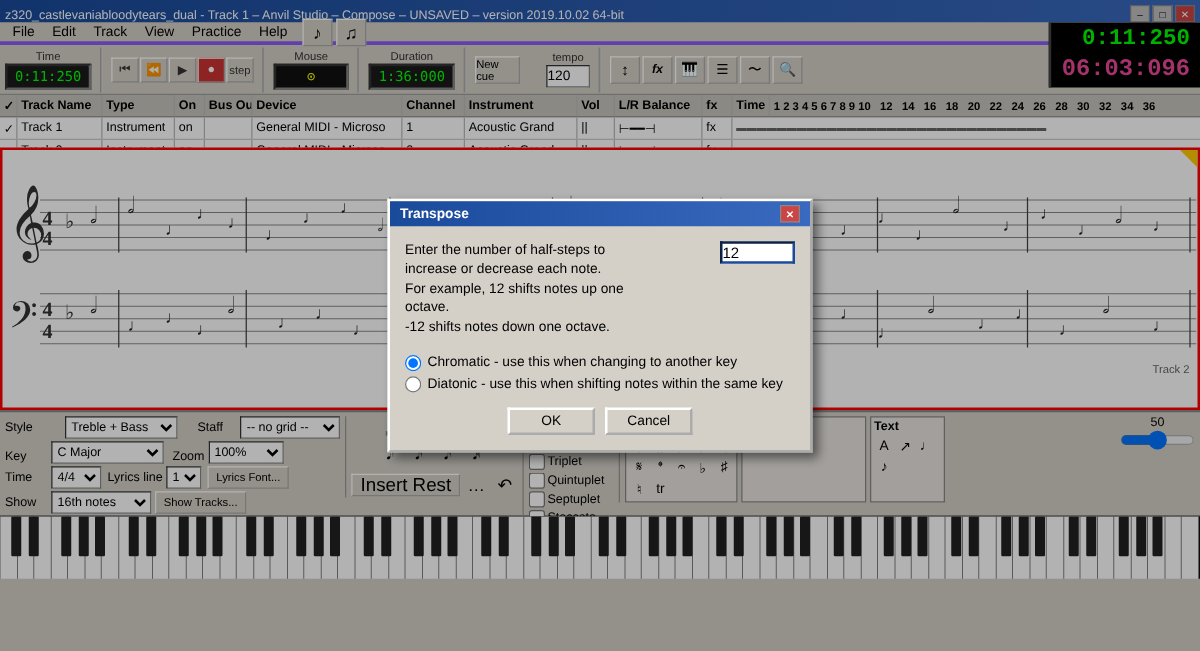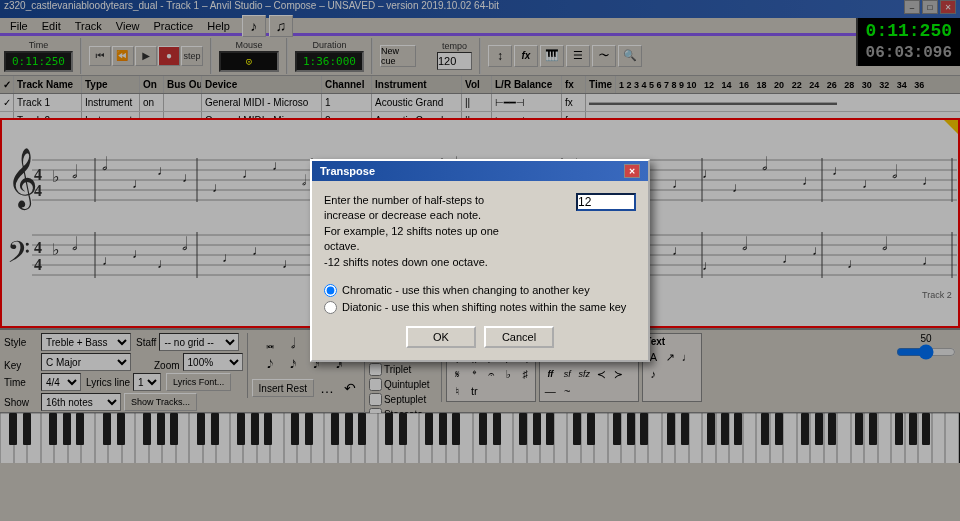--- a/index.html
+++ b/index.html
@@ -4,21 +4,21 @@
   <style>
     * { box-sizing: border-box; margin: 0; padding: 0; }
     body { width: 960px; height: 521px; overflow: hidden; background: #d4d0c8; font-family: 'Segoe UI', Tahoma, Arial, sans-serif; font-size: 11px; }
 
     
     #titlebar {
       background: linear-gradient(to right, #1a4a9a, #3a6abf);
       color: white;
       height: 18px;
       display: flex;
-      align-items: flex-start;
+      align-items: flex-end;
       justify-content: space-between;
       padding: 0 4px;
       font-size: 10px;
     }
     #titlebar-controls { display: flex; gap: 2px; }
     .titlebar-btn { width: 16px; height: 14px; background: #c0c0c0; border: 1px solid #888; font-size: 8px; display: flex; align-items: center; justify-content: center; cursor: pointer; color: black; }
 
     
     #menubar {
       background: #d4d0c8;
@@ -314,21 +314,21 @@
     <div class="toolbar-btn" style="font-size:10px;font-style:italic;font-weight:bold;">fx</div>
     <div class="toolbar-btn" style="font-size:11px;">🎹</div>
     <div class="toolbar-btn" style="font-size:11px;">☰</div>
     <div class="toolbar-btn" style="font-size:11px;">〜</div>
     <div class="toolbar-btn" style="font-size:11px;">🔍</div>
   </div>
 </div>
 
 <div id="time-display-large">
   <div style="color:#00ff00;font-size:18px;">0:11:250</div>
-  <div style="color:#a3a3a3;font-size:16px;">06:03:096</div>
+  <div style="color:#ec4899;font-size:19px;">06:03:096</div>
 </div>
 
 <div id="track-list-area">
   <div class="track-list-header">
     <div class="tc" style="width:14px;">✓</div>
     <div class="tc" style="width:68px;">Track Name</div>
     <div class="tc" style="width:58px;">Type</div>
     <div class="tc" style="width:24px;">On</div>
     <div class="tc" style="width:38px;">Bus Out</div>
     <div class="tc" style="width:120px;">Device</div>
@@ -494,36 +494,36 @@
     <text x="920" y="178" font-size="9" fill="#666">Track 2</text>
   </svg>
 
   <div style="position:absolute;top:0;right:0;width:0;height:0;border-top:14px solid #ffcc00;border-left:14px solid transparent;"></div>
 </div>
 
 <div id="bottom-panel" style="height:135px;display:flex;flex-direction:column;">
   <div id="bottom-tools" style="display:flex;height:83px;padding:3px 4px;gap:4px;background:#d4d0c8;border-bottom:1px solid #888;">
 
     <div style="display:flex;flex-direction:column;gap:2px;min-width:180px;">
-      <div style="display:flex;align-items:center;gap:3px;">
+      <div style="display:flex;align-items:center;gap:14px;">
         <span style="font-size:10px;width:34px;">Style</span>
         <select class="tool-select" style="width:90px;">
           <option>Treble + Bass</option>
         </select>
         <span style="font-size:10px;margin-left:2px;">Staff</span>
         <select class="tool-select" style="width:80px;">
           <option>-- no grid --</option>
         </select>
       </div>
       <div style="display:flex;align-items:flex-end;gap:3px;">
         <span style="font-size:10px;width:34px;">Key</span>
         <select class="tool-select" style="width:90px;">
           <option>C Major</option>
         </select>
-        <span style="font-size:10px;margin-left:20px;">Zoom</span>
+        <span style="font-size:10px;margin-left:4px;">Zoom</span>
         <select class="tool-select" style="width:60px;">
           <option>100%</option>
         </select>
       </div>
       <div style="display:flex;align-items:center;gap:3px;">
         <span style="font-size:10px;width:34px;">Time</span>
         <select class="tool-select" style="width:40px;">
           <option>4/4</option>
         </select>
         <span style="font-size:10px;margin-left:2px;">Lyrics line</span>
@@ -557,21 +557,21 @@
         <div class="note-sym">𝅜</div>
         <div class="note-sym">𝅗𝅥</div>
         <div class="note-sym">♩</div>
         <div class="note-sym">♪</div>
         <div class="note-sym" style="font-size:11px;">𝅘𝅥𝅮</div>
         <div class="note-sym" style="font-size:11px;">𝅘𝅥𝅯</div>
         <div class="note-sym" style="font-size:11px;">𝅘𝅥𝅰</div>
         <div class="note-sym" style="font-size:11px;">𝅘𝅥𝅱</div>
       </div>
       <div style="display:flex;align-items:center;gap:3px;margin-top:2px;">
-        <button class="small-btn" style="font-size:10px;">Insert Rest</button>
+        <button class="small-btn" style="font-size:15px;">Insert Rest</button>
         <div class="note-sym">…</div>
         <div class="note-sym">↶</div>
       </div>
     </div>
 
     <div style="display:flex;flex-direction:column;gap:2px;border-left:1px solid #999;padding-left:4px;">
       <label class="check-label">
         <input type="checkbox" style="">
         <span>Dotted Note</span>
       </label>
@@ -612,34 +612,20 @@
           <div class="sym-btn">𝄐</div>
           <div class="sym-btn">♭</div>
           <div class="sym-btn">♯</div>
           <div class="sym-btn">♮</div>
           <div class="sym-btn">tr</div>
         </div>
       </div>
 
       <div class="panel-section" style="width:100px;">
         <div class="panel-title">Samples</div>
-        <div class="symbol-grid">
-          <div class="sym-btn" style="font-size:9px;font-style:italic;font-weight:bold;">pp</div>
-          <div class="sym-btn" style="font-size:9px;font-style:italic;font-weight:bold;">p</div>
-          <div class="sym-btn" style="font-size:9px;font-style:italic;font-weight:bold;">mp</div>
-          <div class="sym-btn" style="font-size:9px;font-style:italic;font-weight:bold;">mf</div>
-          <div class="sym-btn" style="font-size:9px;font-style:italic;font-weight:bold;">f</div>
-          <div class="sym-btn" style="font-size:9px;font-style:italic;font-weight:bold;">ff</div>
-          <div class="sym-btn" style="font-size:9px;font-style:italic;">sf</div>
-          <div class="sym-btn" style="font-size:9px;font-style:italic;">sfz</div>
-          <div class="sym-btn">≺</div>
-          <div class="sym-btn">≻</div>
-          <div class="sym-btn">—</div>
-          <div class="sym-btn">~</div>
-        </div>
       </div>
 
       <div class="panel-section" style="width:60px;">
         <div class="panel-title">Text</div>
         <div class="symbol-grid">
           <div class="sym-btn">A</div>
           <div class="sym-btn">↗</div>
           <div class="sym-btn">♩</div>
           <div class="sym-btn">♪</div>
         </div>

